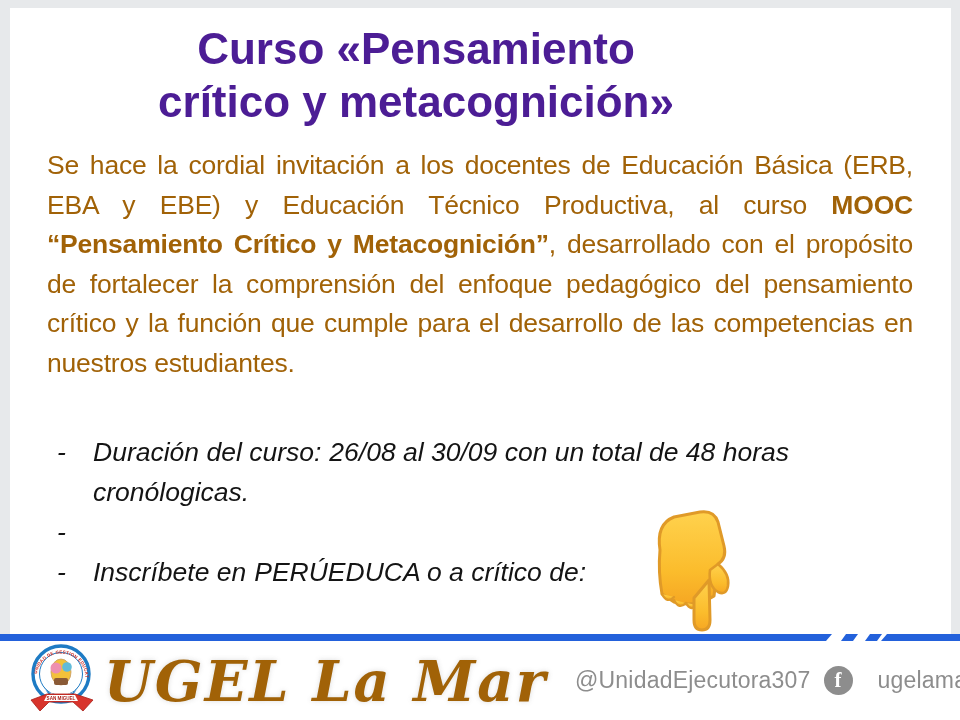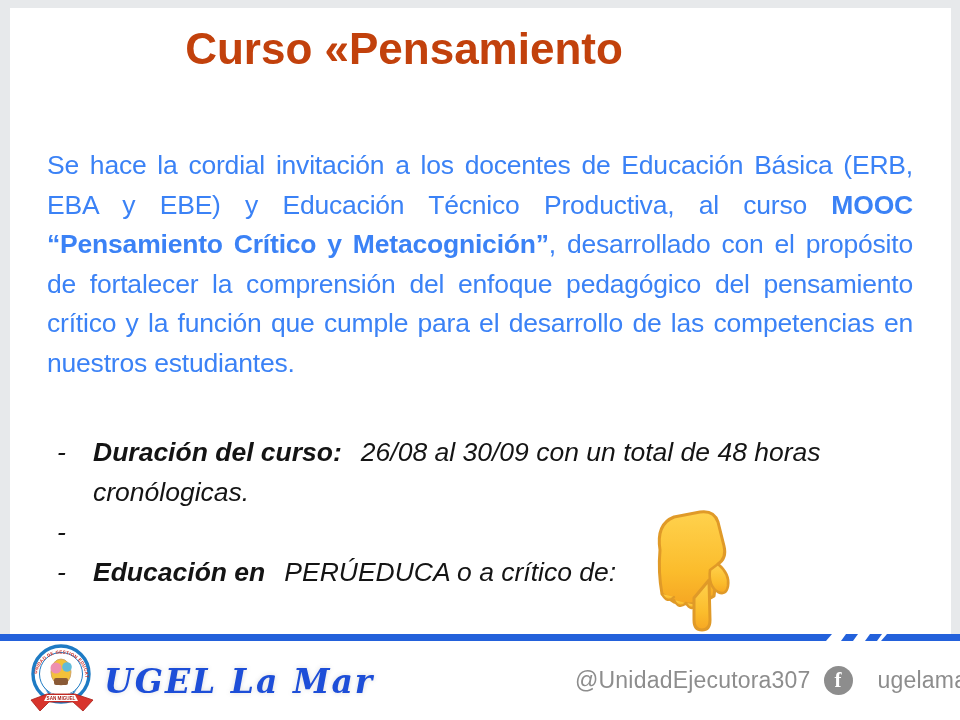--- a/index.html
+++ b/index.html
@@ -12,56 +12,56 @@
   }
 
   
   .edge { position: absolute; background: #e7e9eb; }
   .edge-top    { left: 0; top: 0; width: 960px; height: 8px; }
   .edge-left   { left: 0; top: 0; width: 10px;  height: 641px; }
   .edge-right  { left: 951px; top: 0; width: 9px; height: 641px; }
 
   
   .title {
-    position: absolute; left: 0; top: 22px; width: 808px;
-    text-align: center; color: #c2410c; font-weight: bold;
+    position: absolute; left: 12px; top: 22px; width: 808px;
+    text-align: center; color: #4c1d95; font-weight: bold;
     font-size: 44px; line-height: 53px; letter-spacing: 0px;
   }
 
   
   .para {
     position: absolute; left: 47px; top: 146px; width: 866px;
-    font-size: 26.5px; line-height: 39.5px; color: #3b82f6;
+    font-size: 26.5px; line-height: 39.5px; color: #a16207;
     text-align: justify; letter-spacing: -0.2px;
   }
   .para .bold { font-weight: bold; }
 
   
   .bullets {
     position: absolute; left: 57px; top: 432px; width: 856px;
     font-style: italic; font-size: 26.5px; line-height: 40px; color: #141414;
   }
   .bullet { display: flex; }
   .bullet .marker { width: 36px; flex: 0 0 36px; }
-  .bullet .b-label { font-weight: bold; margin-right: 19px; }
+  .bullet .b-label { font-weight: normal; margin-right: 8px; }
 
   
   .hand { position: absolute; left: 644px; top: 508px; width: 92px; height: 124px; }
 
   
   .bar { position: absolute; left: 0; top: 634px; width: 960px; height: 7px; background: #2361db; }
   .bar-slashes { position: absolute; left: 826px; top: 634px; width: 62px; height: 7px; }
 
   
   .footer { position: absolute; left: 0; top: 641px; width: 960px; height: 79px; background: #ffffff; }
   .logo { position: absolute; left: 23px; top: 3px; width: 78px; height: 74px; }
   .brand {
     position: absolute; left: 104px; top: 7px; height: 66px; display: flex; align-items: center;
     font-family: "DejaVu Serif", serif; font-style: italic; font-weight: bold;
-    font-size: 33px; color: #1d4ed8; letter-spacing: 2px;
+    font-size: 56px; color: #a16207; letter-spacing: 2px;
     text-shadow: 0 0 5px rgba(215,215,215,0.9);
   }
   .social {
     position: absolute; left: 575px; top: 0; height: 79px;
     display: flex; align-items: center; color: #8d8d8d;
   }
   .handle { font-size: 23px; letter-spacing: 0.2px; text-align: center; }
   .circle-badge {
     border-radius: 50%; background: #8d8d8d; color: #ffffff;
     display: flex; align-items: center; justify-content: center;
@@ -73,35 +73,36 @@
 <body>
 
 <div class="page">
 
   <div class="edge edge-top"></div>
   <div class="edge edge-left"></div>
   <div class="edge edge-right"></div>
 
   <div class="title">
     <div>Curso «Pensamiento</div>
+    <div>crítico y metacognición»</div>
   </div>
 
   <p class="para"><span>Se hace la cordial invitación a los docentes de Educación Básica (ERB, EBA y EBE) y Educación Técnico Productiva, al curso </span><span class="bold">MOOC “Pensamiento Crítico y Metacognición”</span><span>, desarrollado con el propósito de fortalecer la comprensión del enfoque pedagógico del pensamiento crítico y la función que cumple para el desarrollo de las competencias en nuestros estudiantes.</span></p>
 
   <div class="bullets">
     <div class="bullet">
       <span class="marker">-</span>
       <span><span class="b-label">Duración del curso:</span><span>26/08 al 30/09 con un total de 48 horas cronólogicas.</span></span>
     </div>
     <div class="bullet">
       <span class="marker">-</span>
     </div>
     <div class="bullet">
       <span class="marker">-</span>
-      <span><span class="b-label">Educación en</span><span>PERÚEDUCA o a crítico de:</span></span>
+      <span><span class="b-label">Inscríbete en</span><span>PERÚEDUCA o a crítico de:</span></span>
     </div>
   </div>
 
   <svg class="hand" viewBox="0 0 92 124">
     <defs>
       <linearGradient id="handGrad" x1="0" y1="0" x2="0" y2="1">
         <stop offset="0" stop-color="#ffd24d"></stop>
         <stop offset="0.65" stop-color="#fbbc2c"></stop>
         <stop offset="1" stop-color="#f6a723"></stop>
       </linearGradient>

